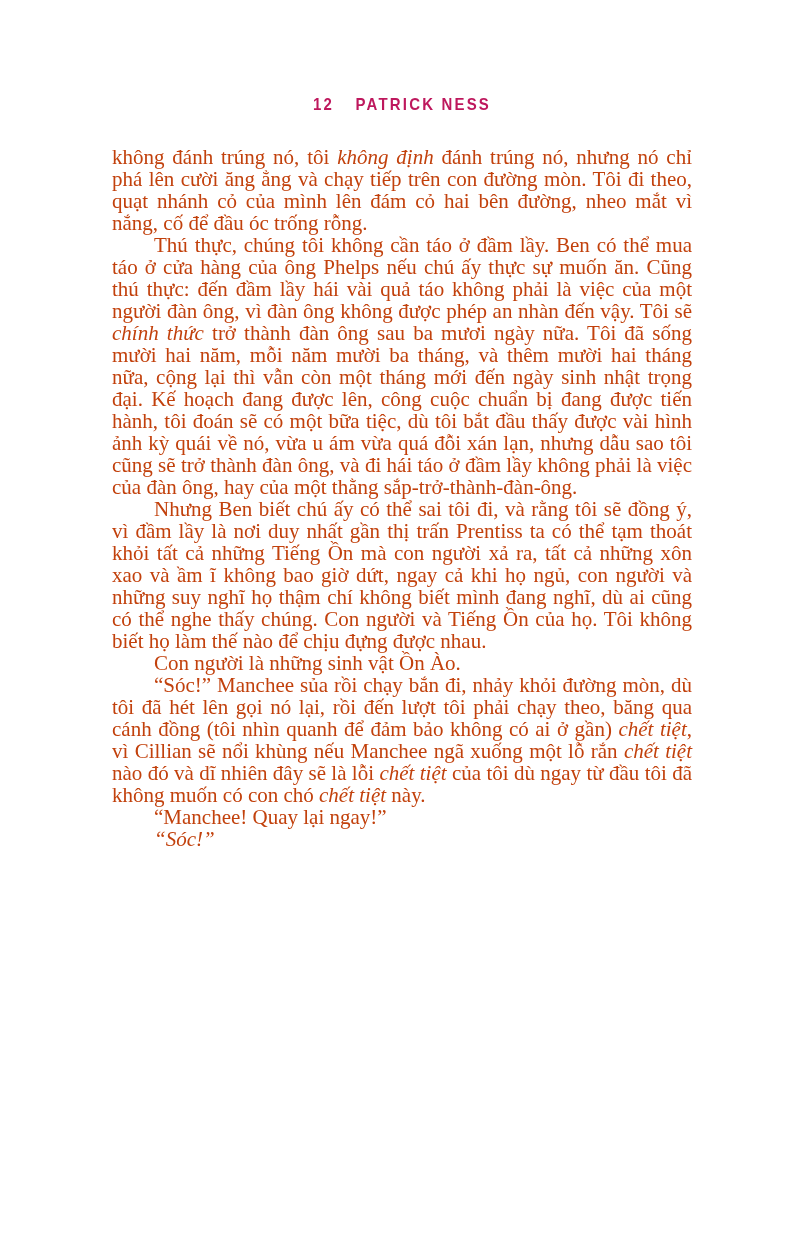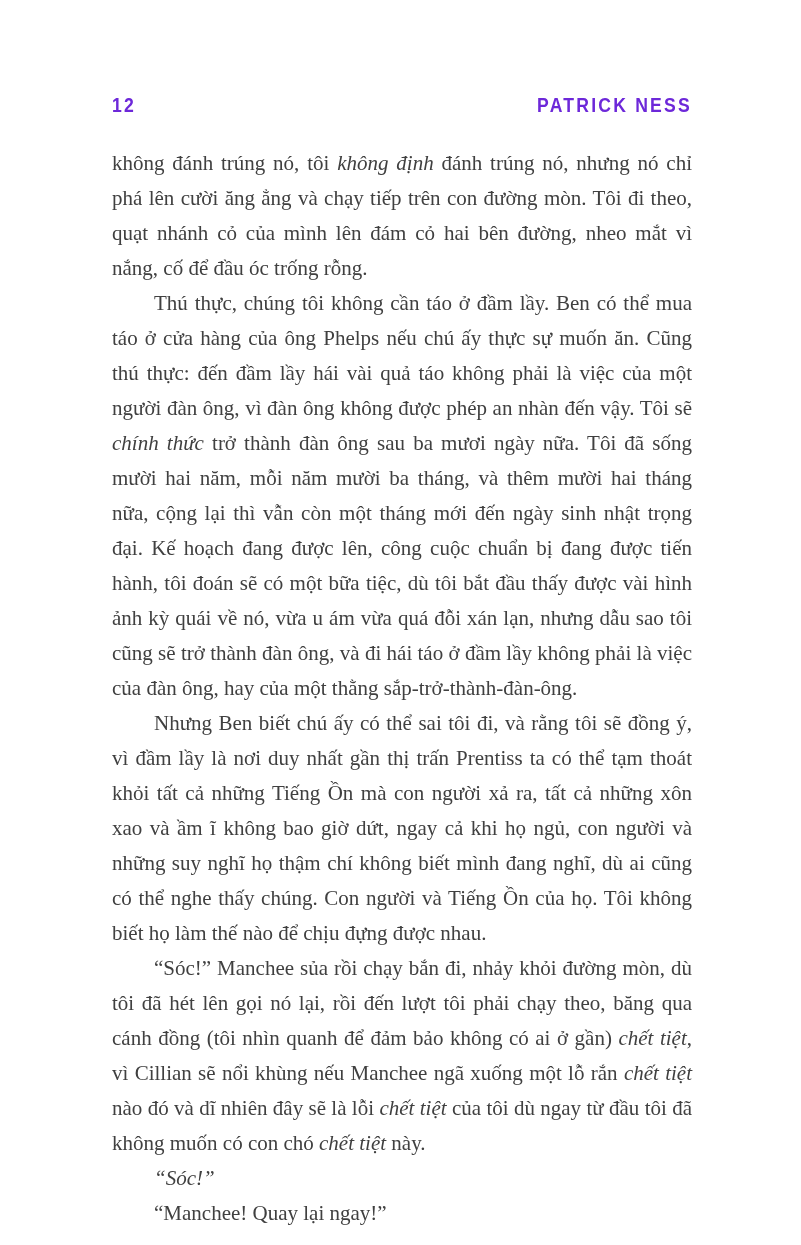--- a/index.html
+++ b/index.html
@@ -12,45 +12,45 @@
     width: 801px;
     height: 1245px;
     background: #ffffff;
     box-sizing: border-box;
     padding: 95px 109px 0 112px;
     font-family: "Liberation Serif", serif;
     overflow: hidden;
   }
   .running-header {
     display: flex;
-    justify-content: space-between;
+    justify-content: center;
     align-items: baseline;
     font-family: "Liberation Sans", sans-serif;
     font-weight: bold;
-    font-size: 20px;
+    font-size: 17px;
     letter-spacing: 2.5px;
-    color: #6d28d9;
+    color: #be185d;
     line-height: 20px;
   }
   .running-header .page-number {
     display: inline-block;
     transform: scaleX(0.88);
     transform-origin: left center;
   }
   .running-header .author {
     display: inline-block;
     transform: scaleX(0.88);
     transform-origin: right center;
   }
   .body-text {
     margin-top: 31px;
     font-size: 21px;
-    line-height: 35px;
+    line-height: 22px;
     text-align: justify;
-    color: #404040;
+    color: #c2410c;
   }
   .body-text p {
     margin: 0;
     padding: 0;
   }
   .body-text p.indent {
     text-indent: 42px;
     font-family: Liberation Serif, serif;
   }
   .seg-italic {
@@ -65,18 +65,19 @@
   <header class="running-header">
     <span class="page-number">12</span>
     <span class="author">PATRICK NESS</span>
   </header>
 
   <main class="body-text">
 
   <p><span>không đánh trúng nó, tôi </span><span class="seg-italic">không định</span><span> đánh trúng nó, nhưng nó chỉ phá lên cười ăng ẳng và chạy tiếp trên con đường mòn. Tôi đi theo, quạt nhánh cỏ của mình lên đám cỏ hai bên đường, nheo mắt vì nắng, cố để đầu óc trống rỗng.</span></p>
       <p class="indent"><span>Thú thực, chúng tôi không cần táo ở đầm lầy. Ben có thể mua táo ở cửa hàng của ông Phelps nếu chú ấy thực sự muốn ăn. Cũng thú thực: đến đầm lầy hái vài quả táo không phải là việc của một người đàn ông, vì đàn ông không được phép an nhàn đến vậy. Tôi sẽ </span><span class="seg-italic">chính thức</span><span> trở thành đàn ông sau ba mươi ngày nữa. Tôi đã sống mười hai năm, mỗi năm mười ba tháng, và thêm mười hai tháng nữa, cộng lại thì vẫn còn một tháng mới đến ngày sinh nhật trọng đại. Kế hoạch đang được lên, công cuộc chuẩn bị đang được tiến hành, tôi đoán sẽ có một bữa tiệc, dù tôi bắt đầu thấy được vài hình ảnh kỳ quái về nó, vừa u ám vừa quá đỗi xán lạn, nhưng dẫu sao tôi cũng sẽ trở thành đàn ông, và đi hái táo ở đầm lầy không phải là việc của đàn ông, hay của một thằng sắp-trở-thành-đàn-ông.</span></p>
       <p class="indent"><span>Nhưng Ben biết chú ấy có thể sai tôi đi, và rằng tôi sẽ đồng ý, vì đầm lầy là nơi duy nhất gần thị trấn Prentiss ta có thể tạm thoát khỏi tất cả những Tiếng Ồn mà con người xả ra, tất cả những xôn xao và ầm ĩ không bao giờ dứt, ngay cả khi họ ngủ, con người và những suy nghĩ họ thậm chí không biết mình đang nghĩ, dù ai cũng có thể nghe thấy chúng. Con người và Tiếng Ồn của họ. Tôi không biết họ làm thế nào để chịu đựng được nhau.</span></p>
+      <p class="indent"><span>Con người là những sinh vật Ồn Ào.</span></p>
       <p class="indent"><span>“Sóc!” Manchee sủa rồi chạy bắn đi, nhảy khỏi đường mòn, dù tôi đã hét lên gọi nó lại, rồi đến lượt tôi phải chạy theo, băng qua cánh đồng (tôi nhìn quanh để đảm bảo không có ai ở gần) </span><span class="seg-italic">chết tiệt</span><span>, vì Cillian sẽ nổi khùng nếu Manchee ngã xuống một lỗ rắn </span><span class="seg-italic">chết tiệt</span><span> nào đó và dĩ nhiên đây sẽ là lỗi </span><span class="seg-italic">chết tiệt</span><span> của tôi dù ngay từ đầu tôi đã không muốn có con chó </span><span class="seg-italic">chết tiệt</span><span> này.</span></p>
+      <p class="indent"><span>“Manchee! Quay lại ngay!”</span></p>
       <p class="indent"><span class="seg-italic">“Sóc!”</span></p>
-      <p class="indent"><span>“Manchee! Quay lại ngay!”</span></p>
     </main>
 
 </div>
 
 </body></html>

